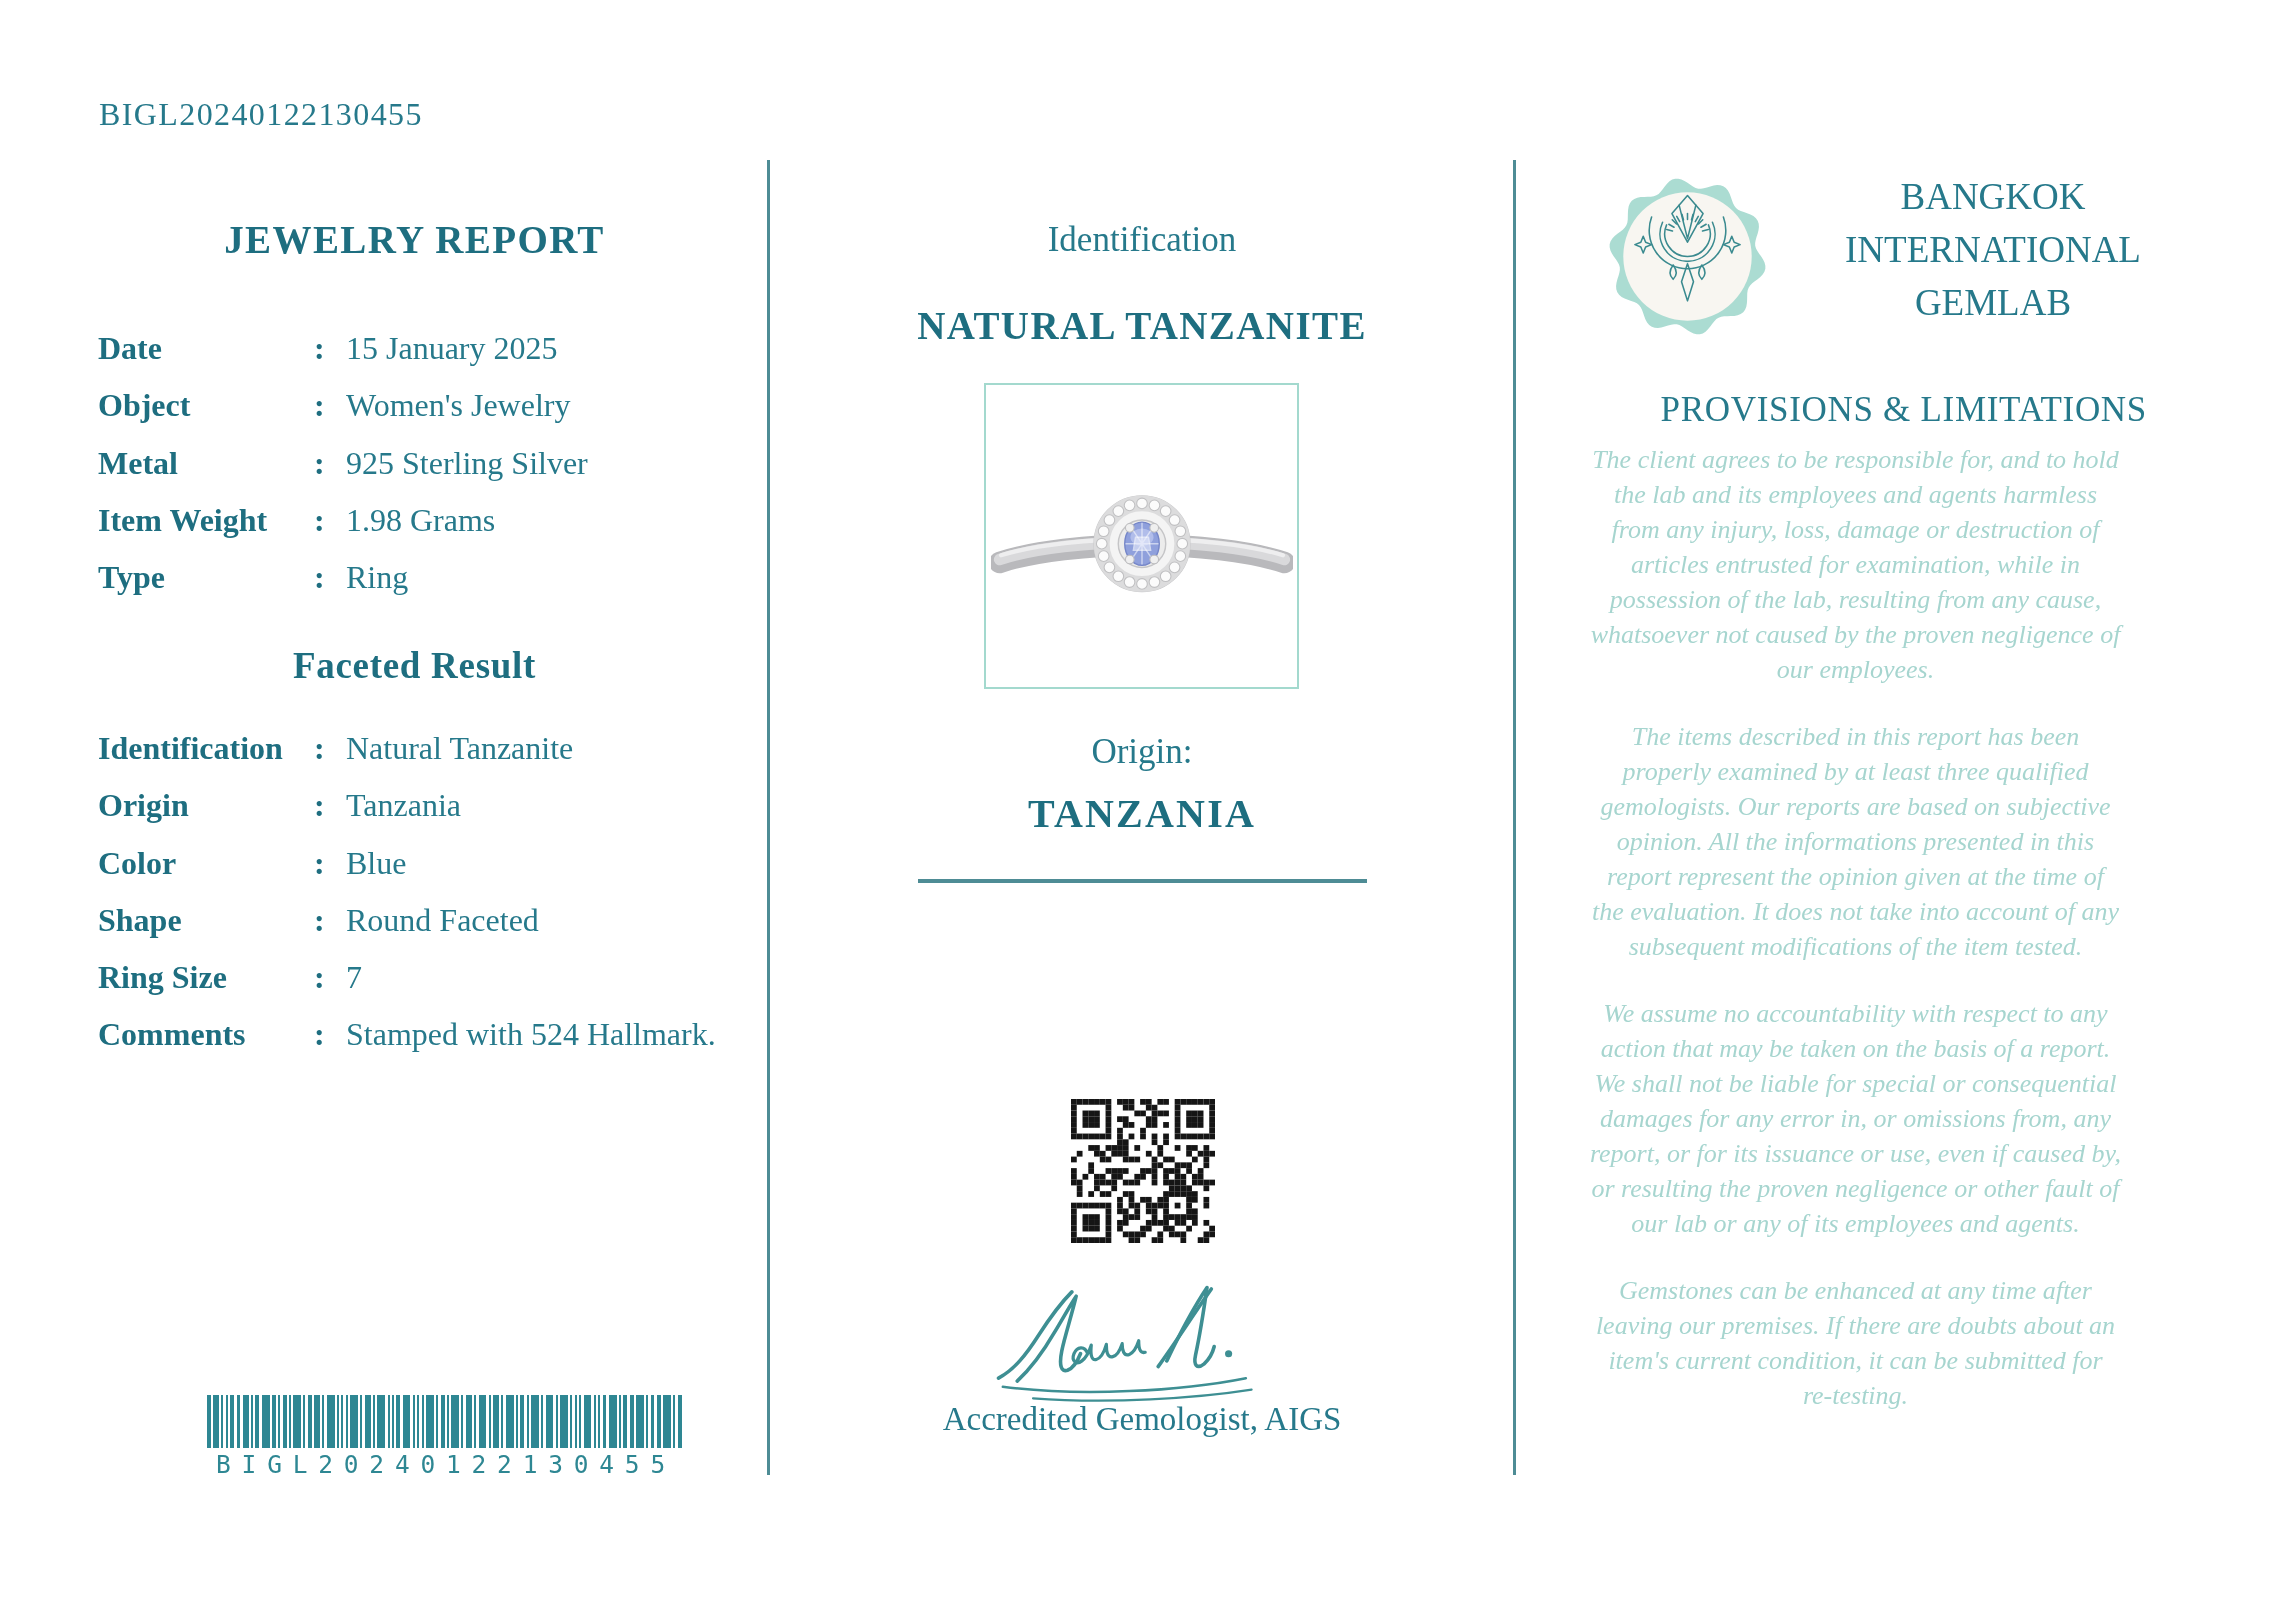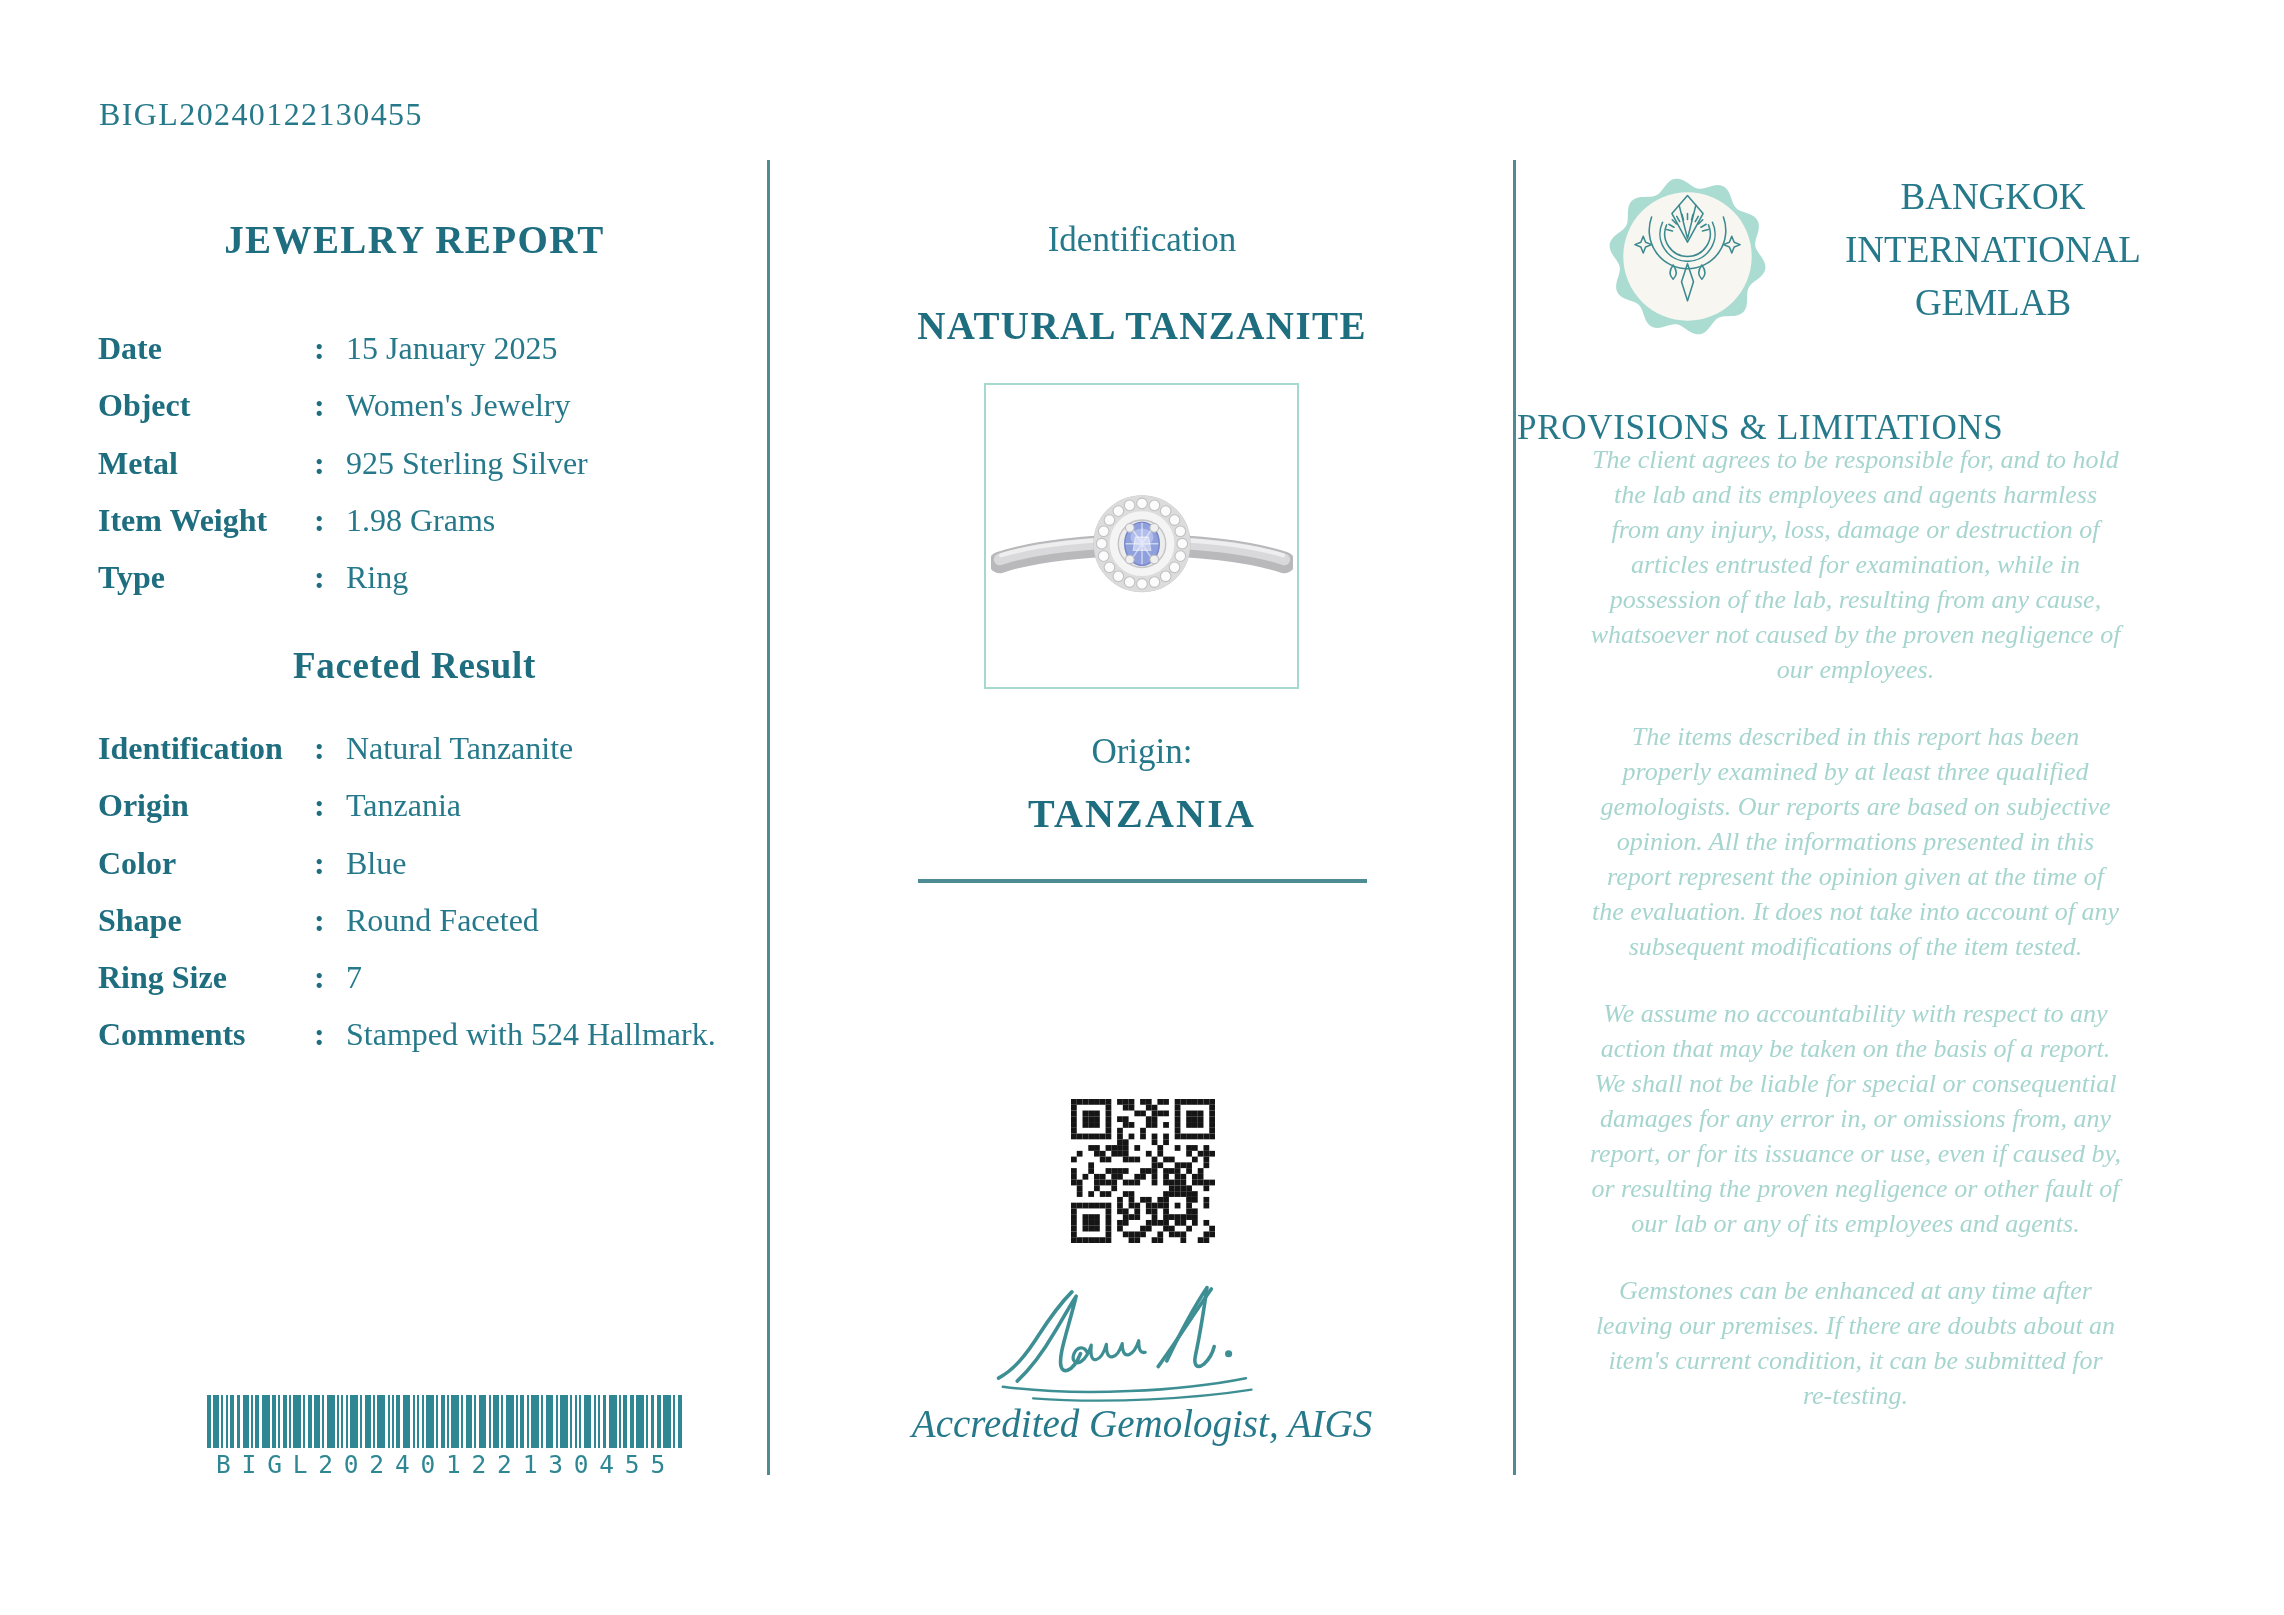--- a/index.html
+++ b/index.html
@@ -32,27 +32,27 @@
   .mid-center{position:absolute;left:770px;width:744px;text-align:center;}
   .ident-label{top:220px;font-size:35px;color:var(--teal);}
   .gem-name{top:303px;font-size:39px;font-weight:700;letter-spacing:1.4px;color:var(--teal-strong);}
   .photo-frame{position:absolute;left:984px;top:383px;width:311px;height:302px;border:2.9px solid var(--frame);
                display:flex;align-items:center;justify-content:center;background:#fff;}
   .origin-label{top:732px;font-size:35px;color:var(--teal);}
   .origin-value{top:790px;font-size:40px;font-weight:700;letter-spacing:2.2px;color:var(--teal-strong);}
   .origin-rule{position:absolute;left:918px;top:879px;width:449px;height:3.6px;background:var(--divider);}
   .qr-wrap{position:absolute;left:1071px;top:1099px;width:144px;height:144px;}
   .signature-wrap{position:absolute;left:987px;top:1273px;width:302px;height:137px;}
-  .gemologist{top:1401px;font-size:39px;color:var(--teal);font-style:italic;}
+  .gemologist{top:1401px;font-size:33px;color:var(--teal);}
 
   
   .logo-wrap{position:absolute;left:1589px;top:158px;width:197px;height:197px;}
   .lab-name{position:absolute;left:1795px;top:170px;width:396px;text-align:center;
             font-size:37px;line-height:53px;color:var(--teal);white-space:pre-line;}
-  .provisions-title{position:absolute;left:1517px;top:408px;width:630px;text-align:left;
+  .provisions-title{position:absolute;left:1517px;top:390px;width:630px;text-align:right;
                     font-size:35px;letter-spacing:0.7px;color:var(--teal);}
   .provisions{position:absolute;left:1539px;top:442px;width:633px;text-align:center;}
   .provisions p{margin:0 0 32px 0;font-style:italic;font-size:26px;line-height:35px;
                 color:var(--mint);white-space:pre-line;}
 </style>
 </head>
 <body>
 
 <div class="page">
 

